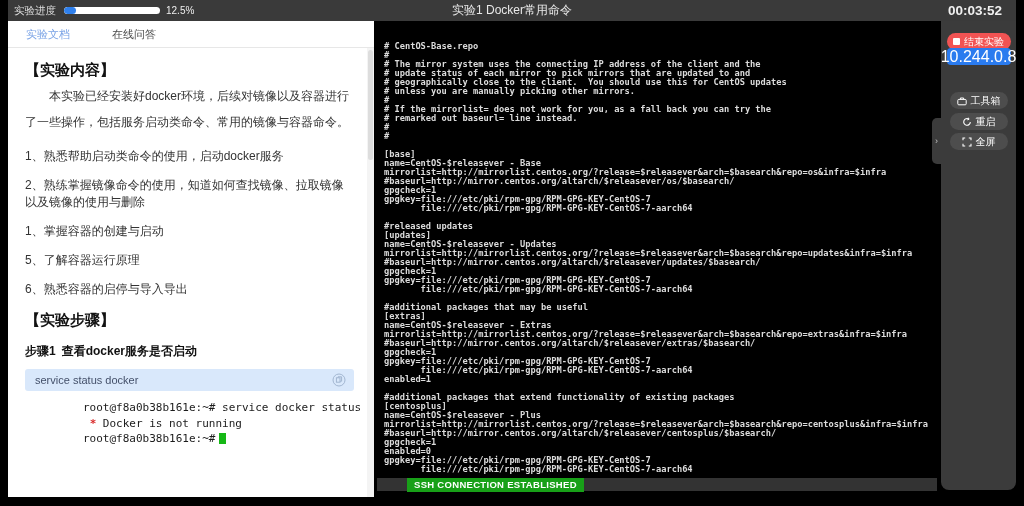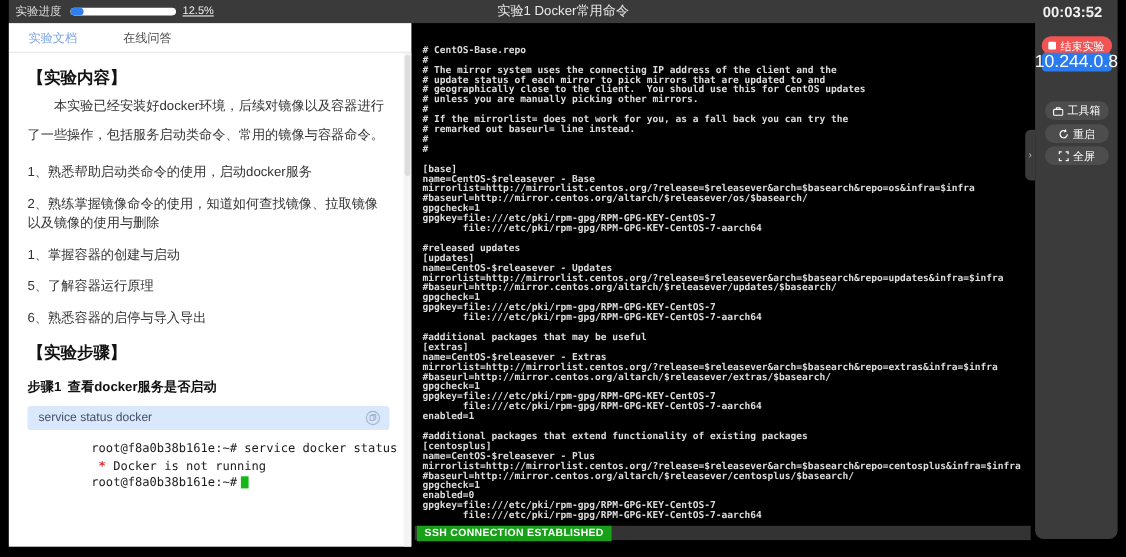--- a/index.html
+++ b/index.html
@@ -13,21 +13,21 @@
   .topbar {
     position:absolute; left:8px; top:0; width:1008px; height:21px;
     background:#3a3a3a; display:flex; align-items:center;
   }
   .topbar .ptitle { font-size:10.5px; color:#ddd; margin-left:6px; }
   .pbar {
     width:96px; height:7px; background:#fff; border-radius:4px;
     position:relative; overflow:hidden; margin:0 6px 0 8px;
   }
   .pfill { position:absolute; left:0; top:0; height:100%; background:#2f80ed; border-radius:4px; }
-  .ppct { font-size:10px; color:#eee;text-decoration:underline; }
+  .ppct { font-size:10px; color:#eee; }
   .bar-title {
     position:absolute; left:0; right:0; text-align:center;
     font-size:12px; color:#e8e8e8; pointer-events:none;
   }
   .timer { margin-left:auto; padding-right:14px; font-size:13.5px; font-weight:bold; color:#f0f0f0; }
 
   
   .doc-panel {
     position:absolute; left:8px; top:21px; width:366px; height:476px;
     background:#fff; overflow:hidden;
@@ -67,21 +67,21 @@
     background:#000; overflow:hidden; cursor:text;
   }
   .term-pre {
     margin:0; padding:6px 0 0 7px;
     font-family:"DejaVu Sans Mono", monospace;
     font-size:8.7px; line-height:9px; font-weight:bold;
     color:#dcdcdc; white-space:pre;
   }
   .term-status {
     position:absolute; left:377px; top:478px; width:560px; height:13px;
-    background:#333; display:flex; align-items:center;
+    background:#333; display:flex; align-items:center;padding-left:28px;
   }
   .ssh-badge {
     background:#18a018; color:#fff; font-size:9.5px; font-weight:bold;
     padding:1px 7px 2px; margin-left:2px; letter-spacing:.3px;
   }
 
   
   .sidebar {
     position:absolute; left:941px; top:21px; width:75px; height:469px;
     background:#3b3b3b; border-radius:0 0 8px 8px;

